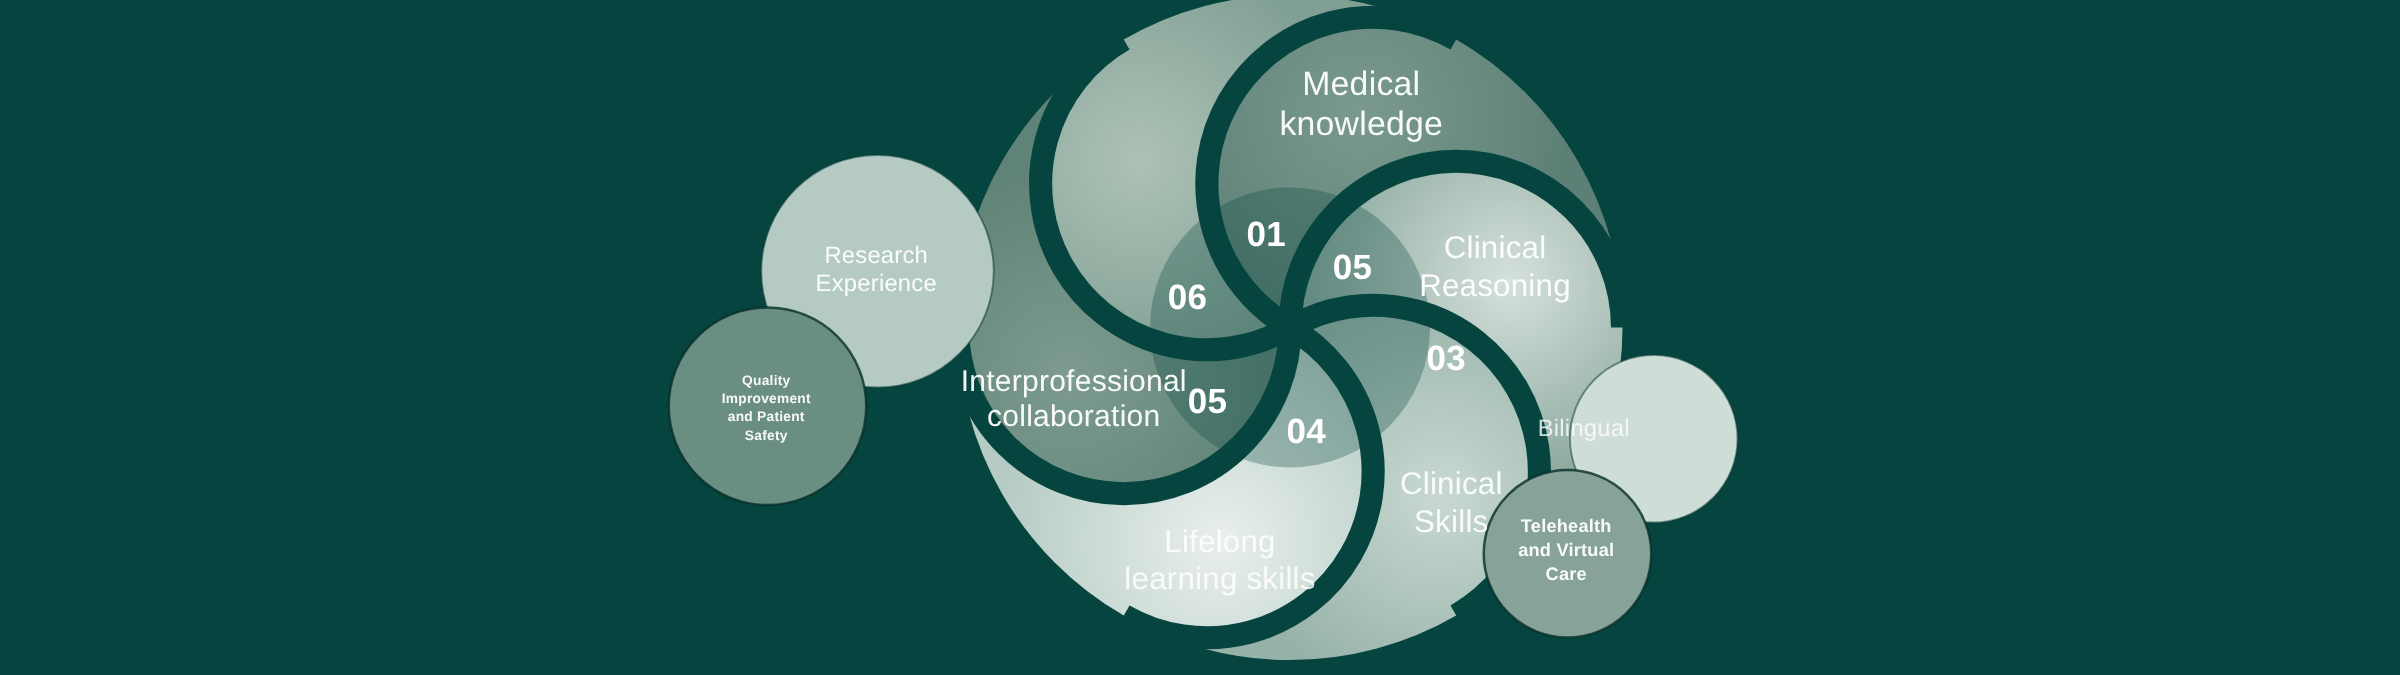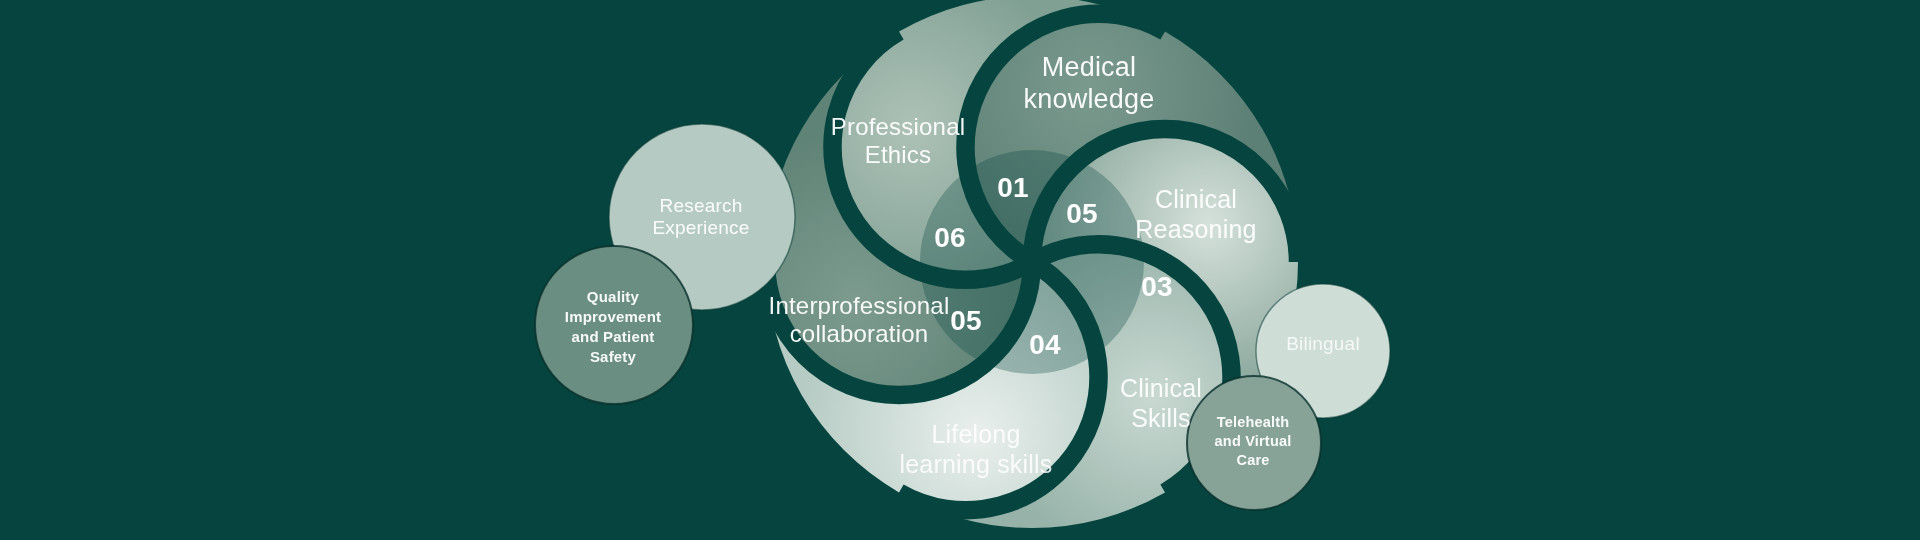--- a/index.html
+++ b/index.html
@@ -9,39 +9,39 @@
   }
   .stage svg { position:absolute; left:0; top:0; }
   .lbl {
     position:absolute; transform:translate(-50%,-50%);
     text-align:center; white-space:pre-line; color:rgba(255,255,255,.95);
     line-height:1.18; letter-spacing:.2px;
   }
   .petal-label { font-size:25px; }
   .num { font-size:28px; font-weight:700; color:#ffffff; line-height:1; }
   .sat-label-lg { font-size:19px; }
-  .sat-label-sm { font-size:15px; font-weight:600; line-height:1.33; }
+  .sat-label-sm { font-size:11px; font-weight:600; line-height:1.33; }
 
   #t-medical   { left:1089px; top:84px;  font-size:27px; }
   #t-reasoning { left:1196px; top:214px; }
   #t-skills    { left:1161px; top:403px; color:rgba(255,255,255,.92); }
   #t-lifelong  { left:976px;  top:449px; color:rgba(255,255,255,.85); }
   #t-interprof { left:859px;  top:320px; font-size:24px; }
   #t-ethics    { left:898px;  top:141px; font-size:24px; }
 
   #n-01 { left:1013px; top:188px; }
   #n-02 { left:1082px; top:214px; }
   #n-03 { left:1157px; top:287px; }
   #n-04 { left:1045px; top:345px; }
   #n-05 { left:966px;  top:321px; }
   #n-06 { left:950px;  top:238px; }
 
   #t-research   { left:701px;  top:217px; }
   #t-quality    { left:613px;  top:327px; }
-  #t-bilingual  { left:1323px; top:344px; color:rgba(255,255,255,.8); }
+  #t-bilingual  { left:1267px; top:344px; color:rgba(255,255,255,.8); }
   #t-telehealth { left:1253px; top:441px; font-size:14.5px; line-height:1.3;text-align:center; }
 </style>
 </head>
 <body>
 
 <div class="stage">
 
   <svg width="1920" height="540" viewBox="0 0 1920 540">
     <defs>
       <radialGradient id="gp1" gradientUnits="userSpaceOnUse" cx="1087.6" cy="90.8" r="215">
@@ -100,22 +100,20 @@
   <div class="lbl petal-label" id="t-medical">Medical
 knowledge</div>
   <div class="lbl petal-label" id="t-reasoning">Clinical
 Reasoning</div>
   <div class="lbl petal-label" id="t-skills">Clinical
 Skills</div>
   <div class="lbl petal-label" id="t-lifelong">Lifelong
 learning skills</div>
   <div class="lbl petal-label" id="t-interprof">Interprofessional
 collaboration</div>
-  <div class="lbl petal-label" id="t-ethics">Professional
-Ethics</div>
 
   <div class="lbl num" id="n-01">01</div>
   <div class="lbl num" id="n-02">05</div>
   <div class="lbl num" id="n-03">03</div>
   <div class="lbl num" id="n-04">04</div>
   <div class="lbl num" id="n-05">05</div>
   <div class="lbl num" id="n-06">06</div>
 
   <div class="lbl sat-label-lg" id="t-research">Research
 Experience</div>

